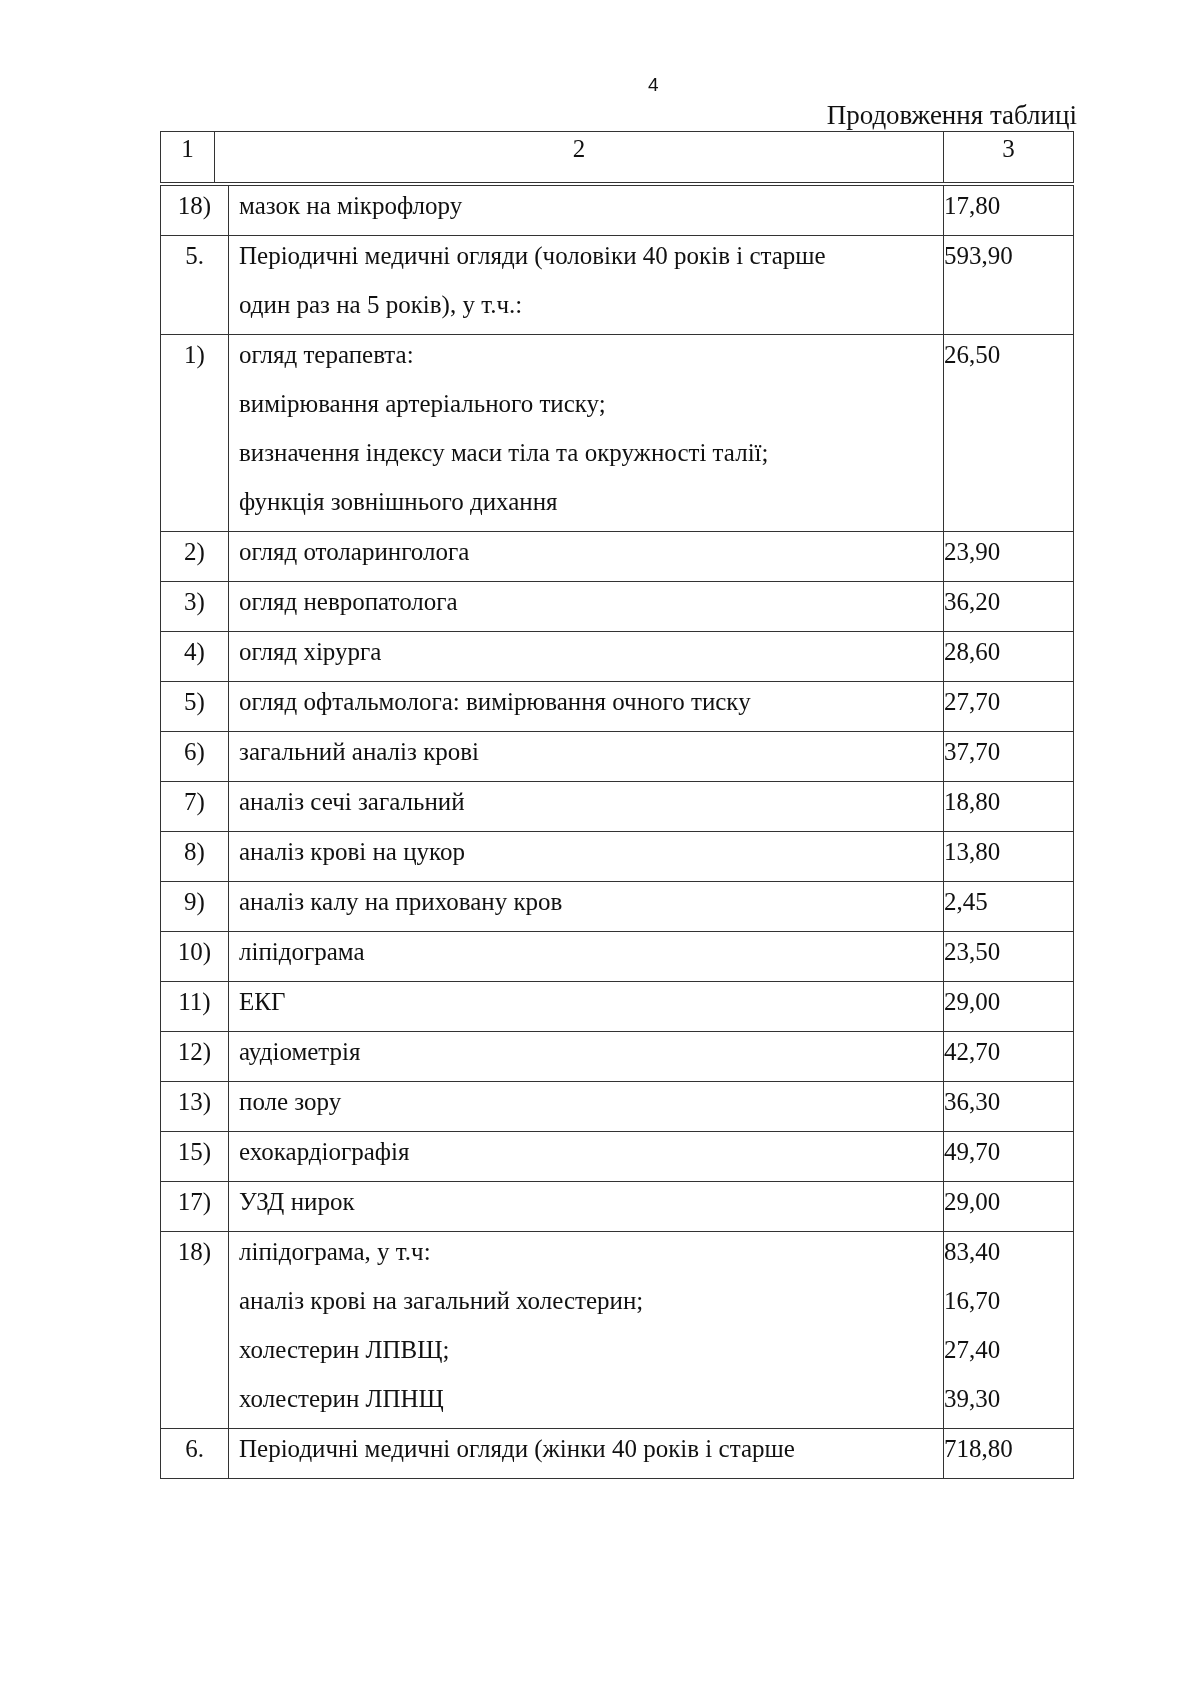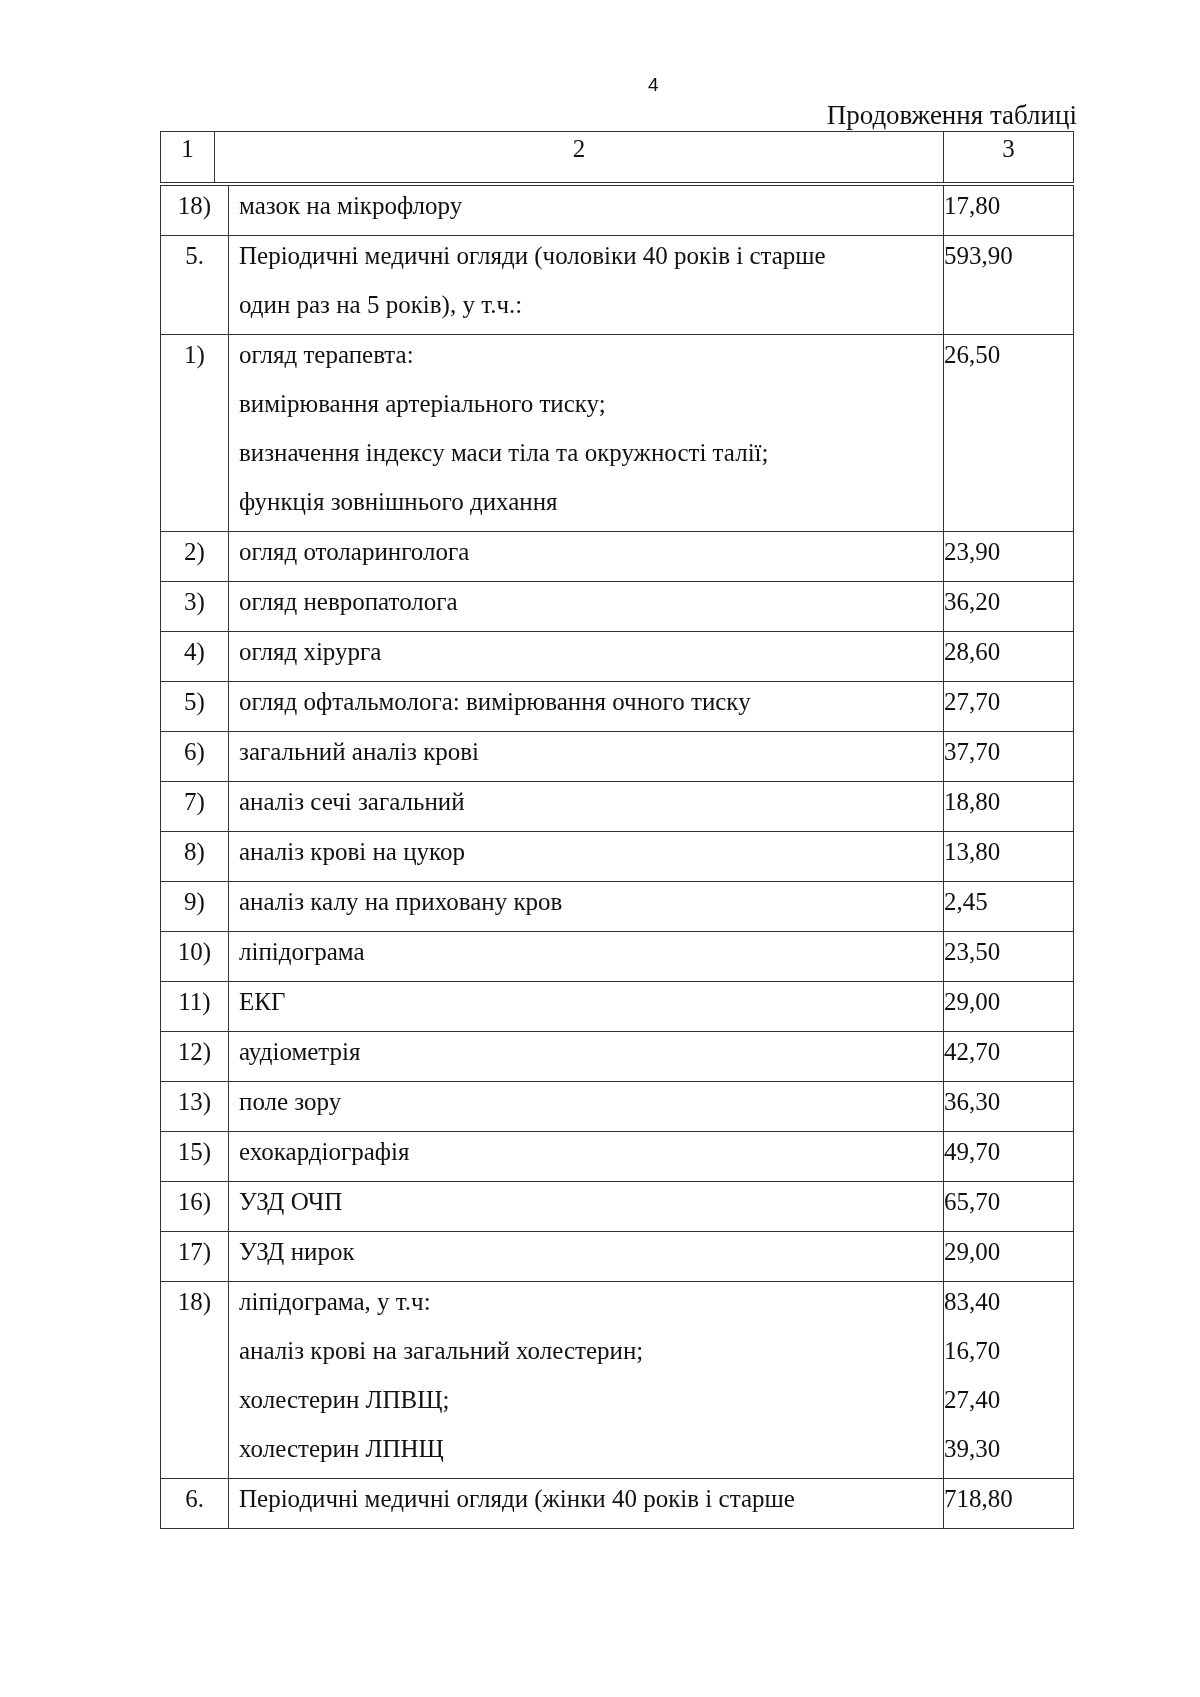--- a/index.html
+++ b/index.html
@@ -222,31 +222,20 @@
         </td>
         <td class="c2">
           <div class="line">ехокардіографія</div>
         </td>
         <td class="c3">
           <div class="line">49,70</div>
         </td>
       </tr>
       <tr>
         <td class="c1">
-          <div class="line">16)</div>
-        </td>
-        <td class="c2">
-          <div class="line">УЗД ОЧП</div>
-        </td>
-        <td class="c3">
-          <div class="line">65,70</div>
-        </td>
-      </tr>
-      <tr>
-        <td class="c1">
           <div class="line">17)</div>
         </td>
         <td class="c2">
           <div class="line">УЗД нирок</div>
         </td>
         <td class="c3">
           <div class="line">29,00</div>
         </td>
       </tr>
       <tr>

